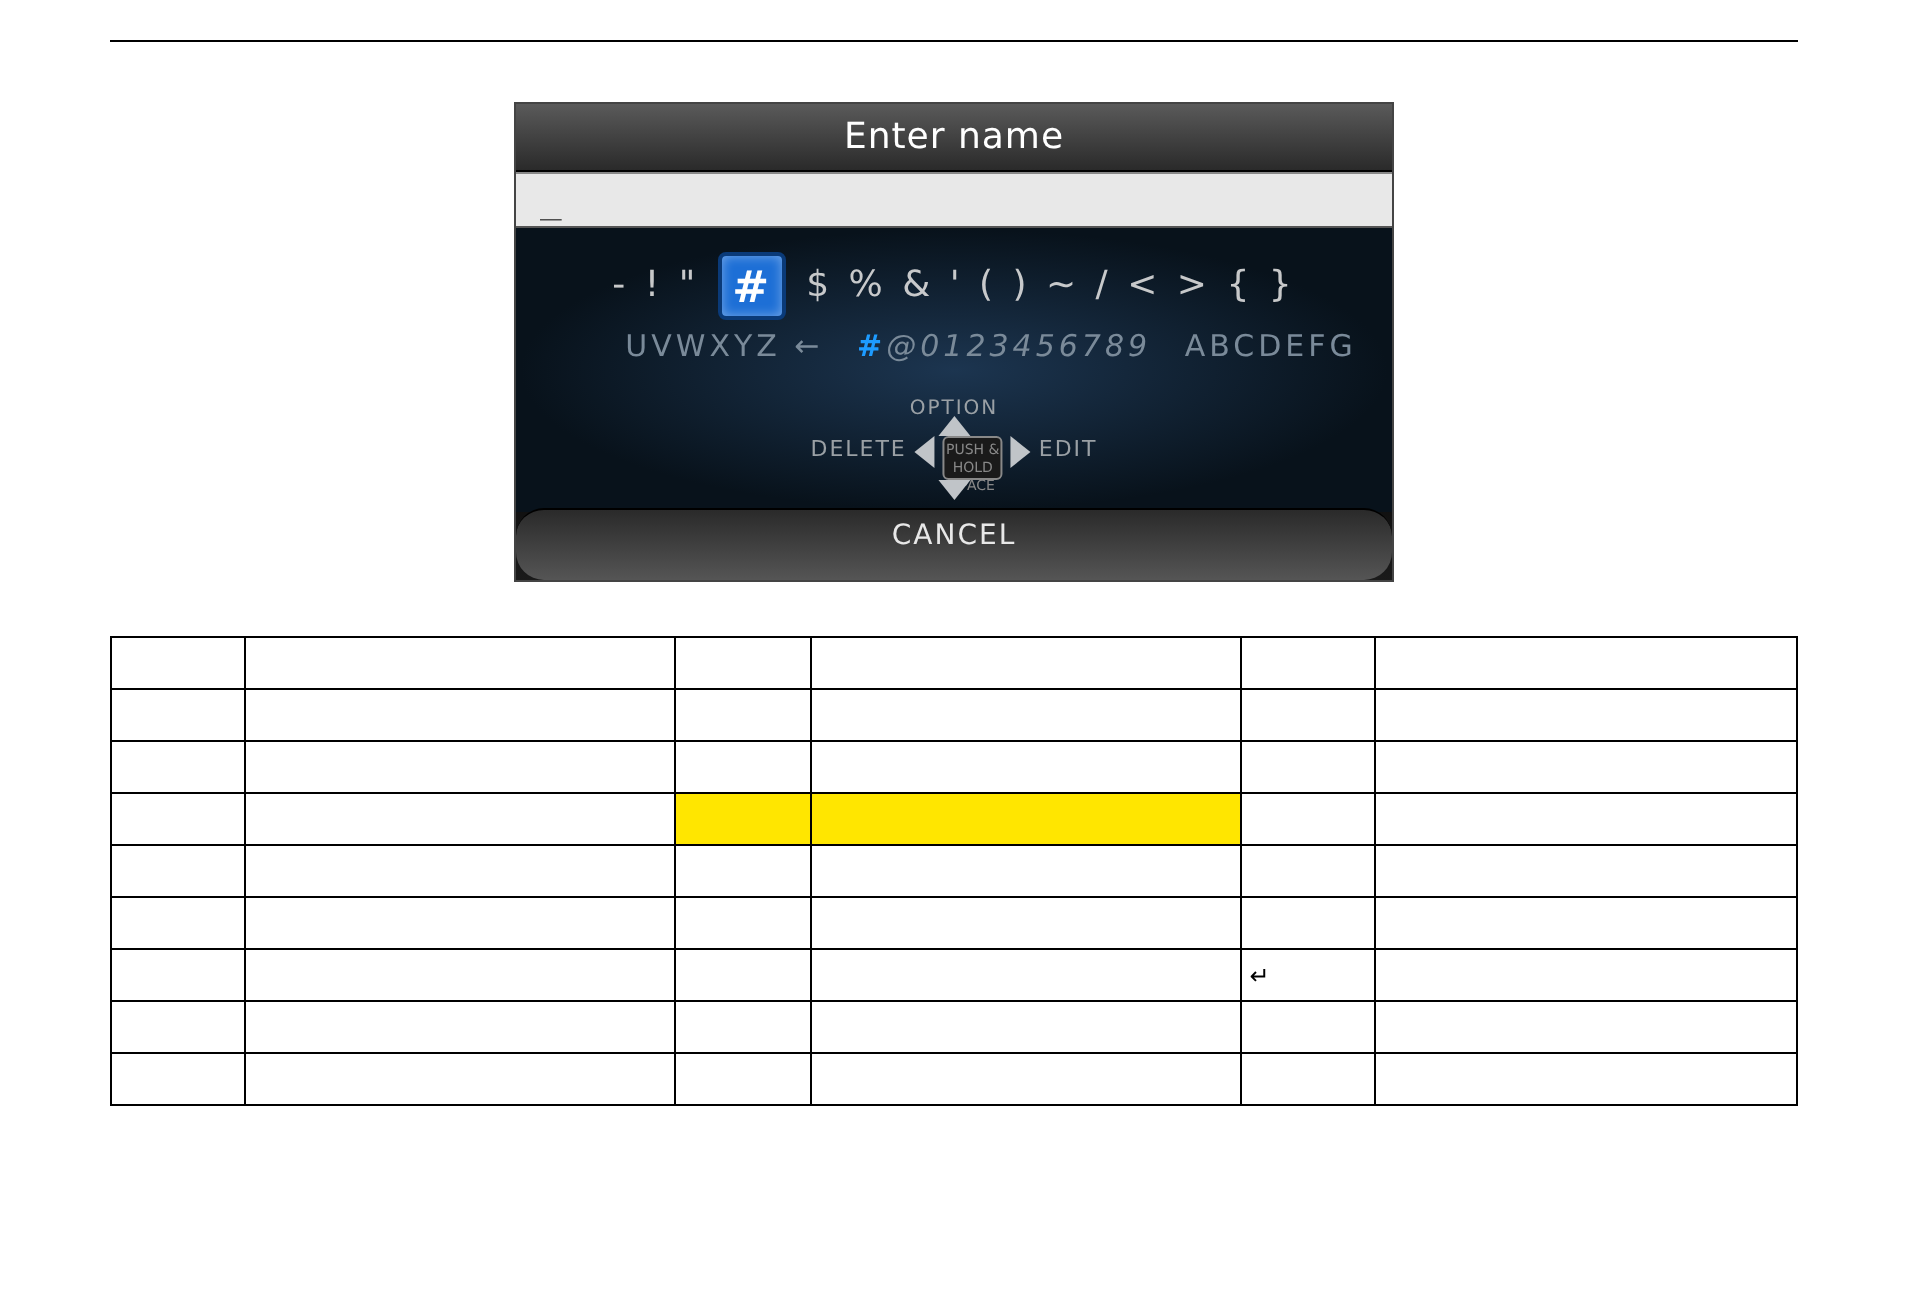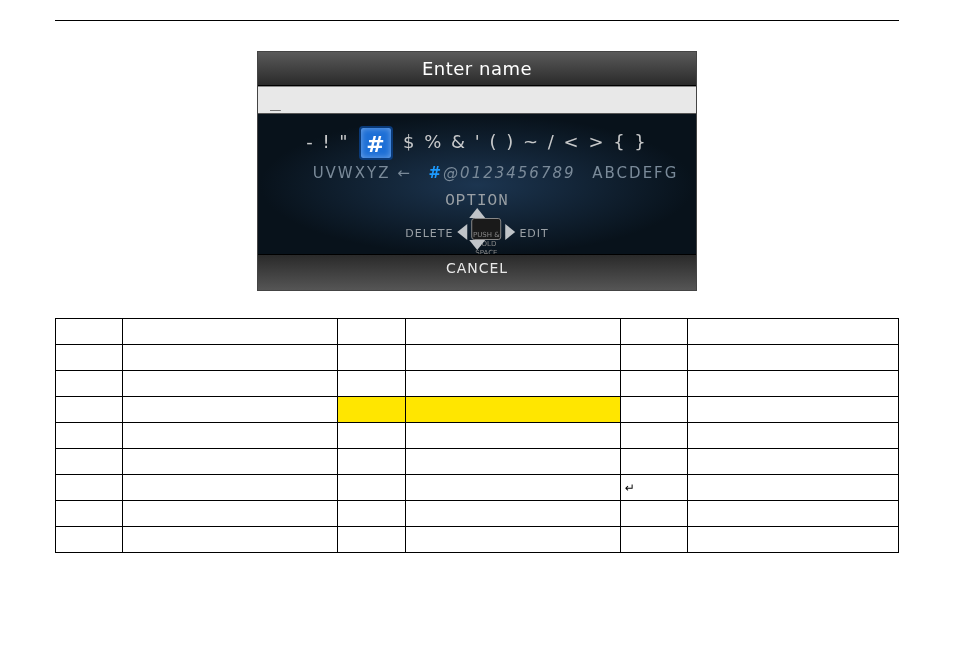--- a/index.html
+++ b/index.html
@@ -94,51 +94,52 @@
   .arcrow .rightarc { margin-left: 10px; }
   .arcrow .numpart .hash { color: #1d9bff; font-style: normal; font-weight: bold; }
   .dpad {
     position: absolute;
     left: 50%; transform: translateX(-50%);
     bottom: 6px;
     text-align: center;
     font-size: 11px;
     color: #9aa0a5;
   }
-  .dpad .row { display: flex; align-items: flex-end; justify-content: center; gap: 4px; }
+  .dpad .row { display: flex; align-items: flex-start; justify-content: center; gap: 4px; }
   .dpad .lbl { font-size: 11px; letter-spacing: 1px; }
-  .dpad .option { font-size: 16px; letter-spacing: 1px; margin-bottom: -2px; font-family: Liberation Mono, monospace;}
+  .dpad .option { font-size: 10px; letter-spacing: 1px; margin-bottom: -2px;}
   .dpad .tri {
     width: 0; height: 0; display: inline-block;
   }
   .tri.up { border-left:8px solid transparent; border-right:8px solid transparent; border-bottom:10px solid #c0c4c8; }
   .tri.down { border-left:8px solid transparent; border-right:8px solid transparent; border-top:10px solid #c0c4c8; }
   .tri.left { border-top:8px solid transparent; border-bottom:8px solid transparent; border-right:10px solid #c0c4c8; }
   .tri.right { border-top:8px solid transparent; border-bottom:8px solid transparent; border-left:10px solid #c0c4c8; }
   .dpad .center {
     width: 30px; height: 22px;
     border: 1px solid #888;
     border-radius: 3px;
     font-size: 7px;
     line-height: 9px;
     color: #888;
-    padding-top: 12px;
+    padding-top: 2px;
     background: #1a1a1a;
   }
   .device .cancelbar {
     position: absolute;
     bottom: 0; left: 0; right: 0;
     height: 36px;
     background: linear-gradient(#2a2a2a, #555);
     text-align: center;
     line-height: 26px;
     font-size: 14px;
     letter-spacing: 1px;
     color: #e8e8e8;
     border-top: 1px solid #000;
+    border-radius: 14px;
   }
 
   
   table.ctable {
     border-collapse: collapse;
     width: 100%;
     table-layout: fixed;
     font-size: 8px;
   }
   table.ctable td, table.ctable th {

